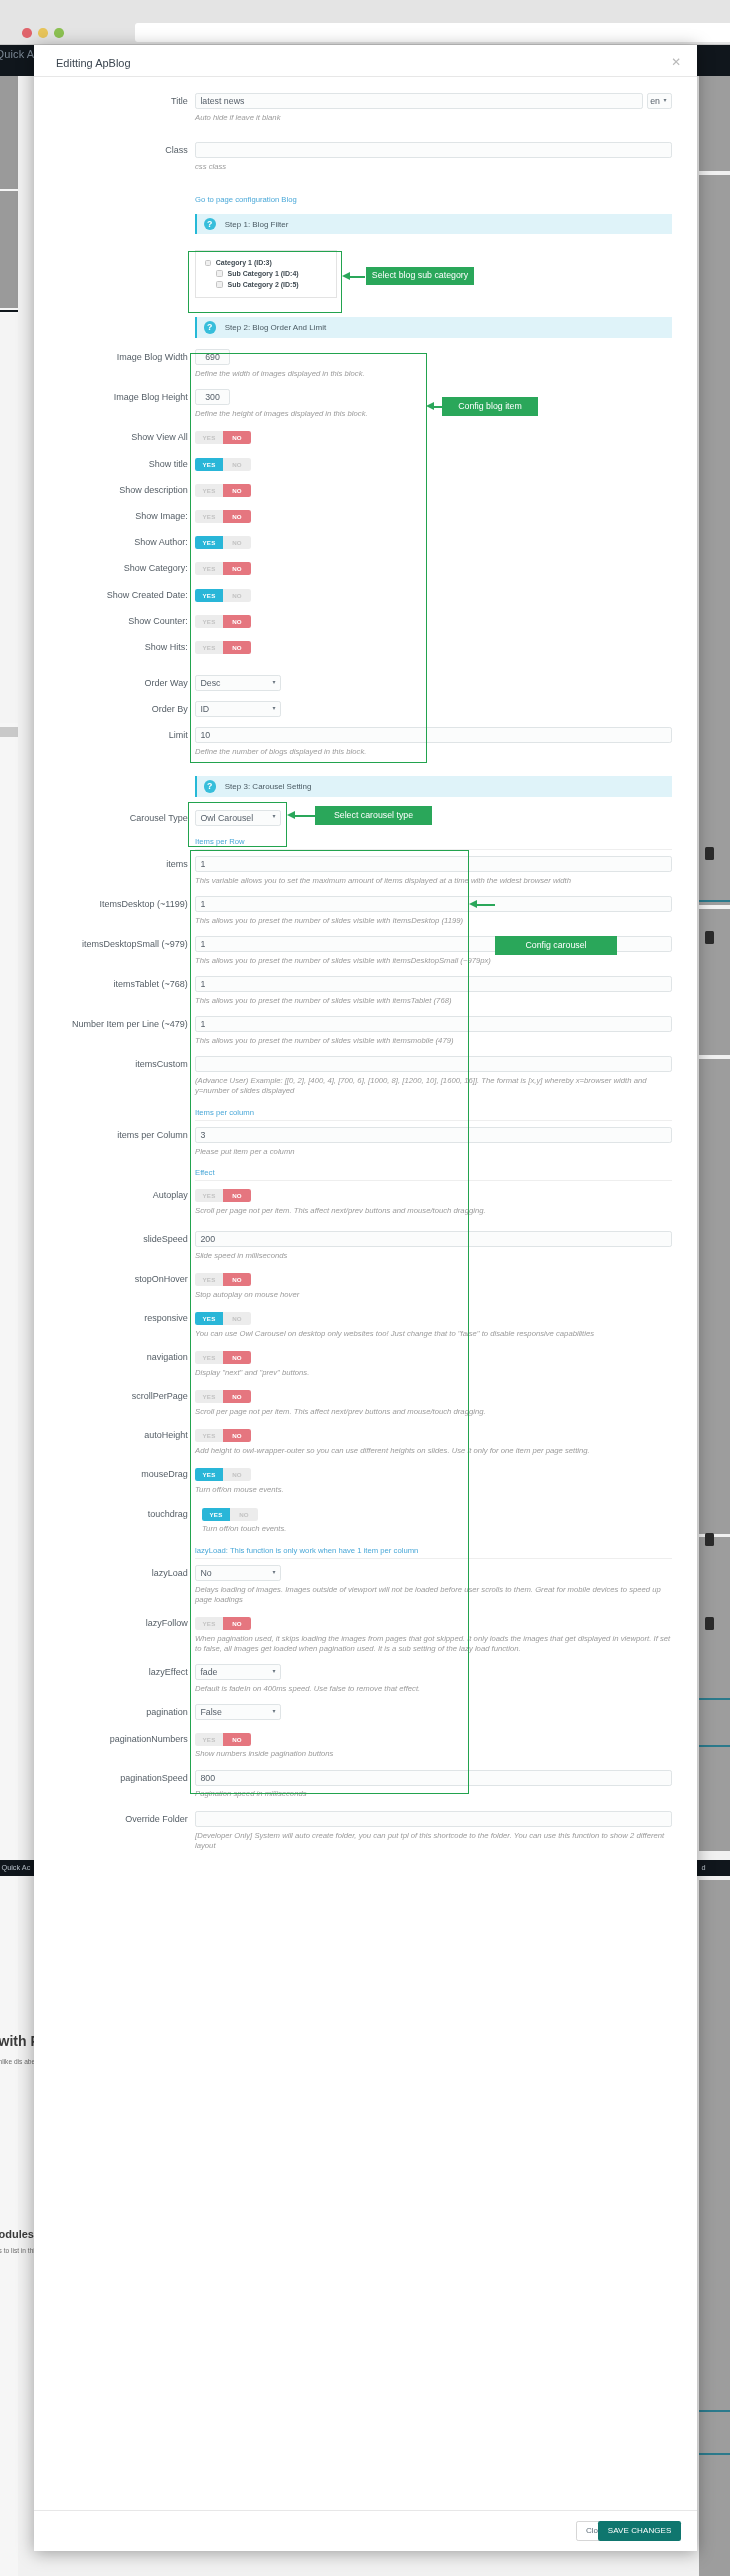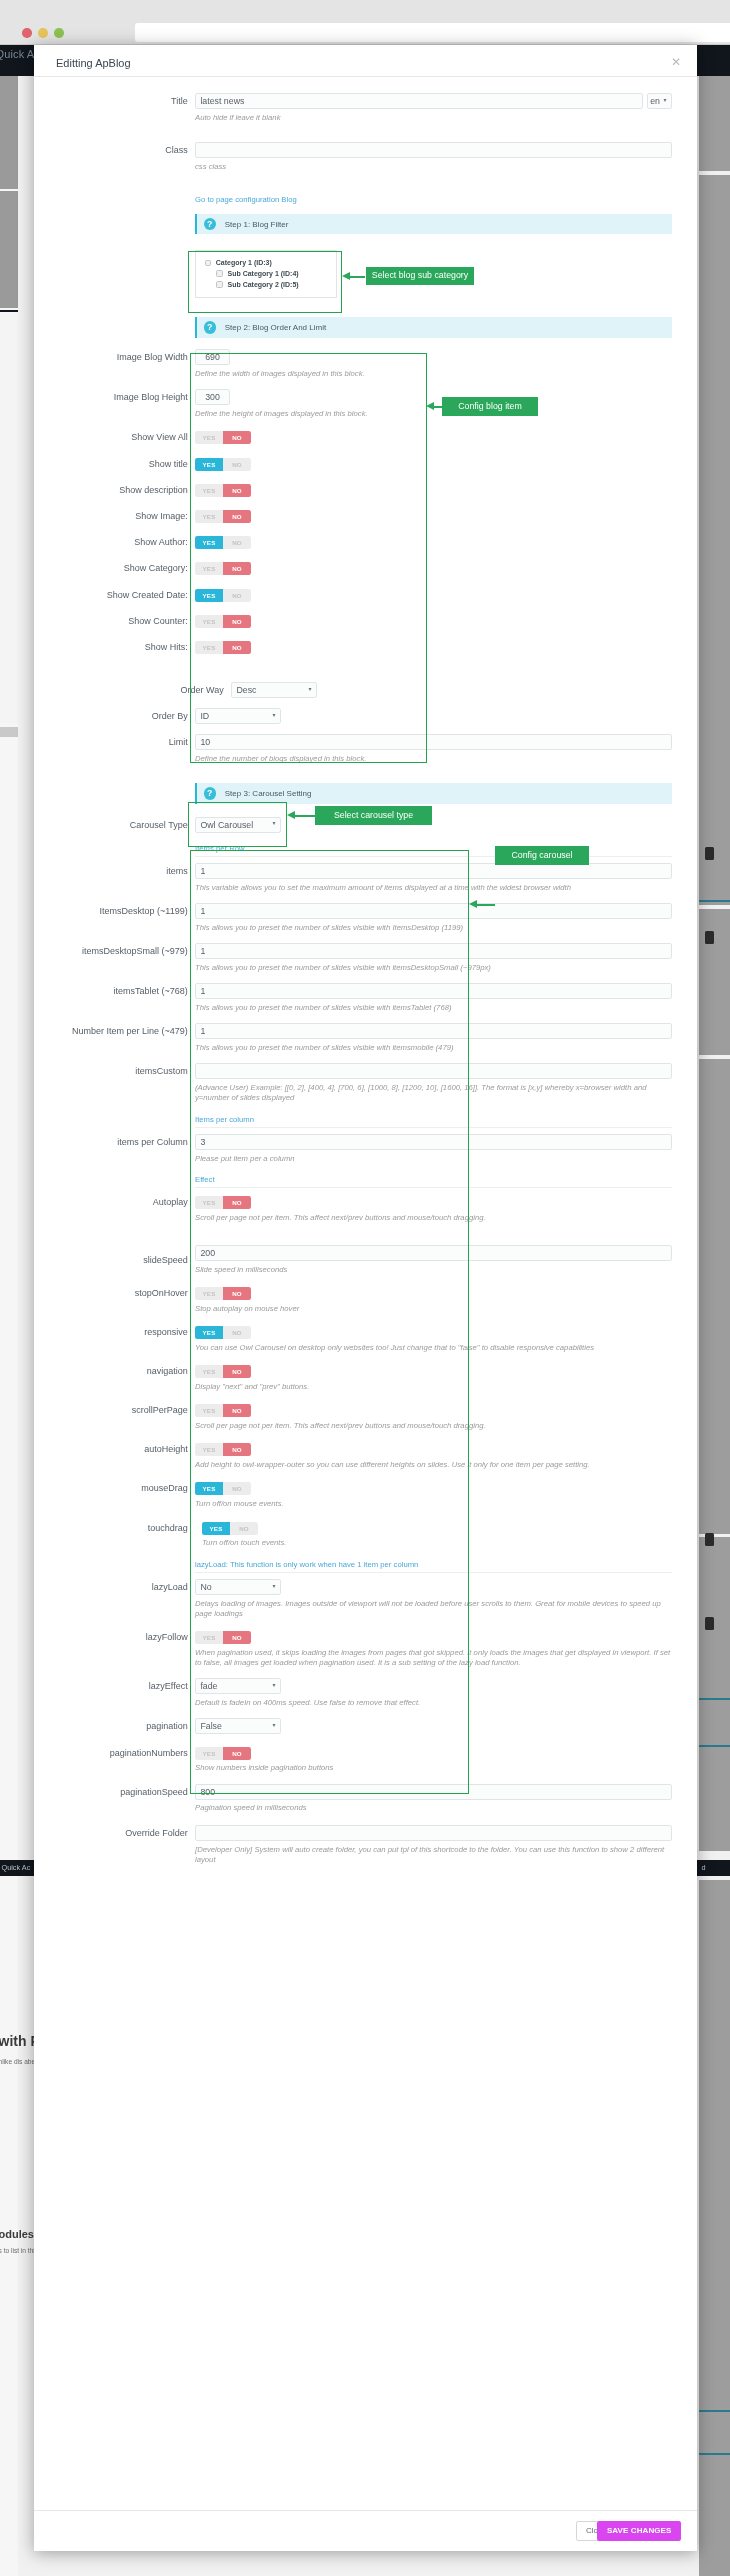--- a/index.html
+++ b/index.html
@@ -102,23 +102,23 @@
     border-top:0.7px solid #e7e7e7; background:#fff;
   }
   #btn-close {
     position:absolute; right:80px; top:9.5px;
     height:20.4px; padding:0 9.5px; background:#fff; color:#5b6b78;
     border:0.7px solid #d6d6d6; border-radius:2.2px;
     font-size:8px; font-family:inherit; cursor:pointer;
   }
   #btn-save {
     position:absolute; right:16px; top:9.5px;
-    height:20.4px; padding:0 9.5px; background:#d946ef; color:#fff;
+    height:20.4px; padding:0 9.5px; background:#0f766e; color:#fff;
     border:none; border-radius:2.2px;
-    font-size:8px; font-weight:bold; font-family:inherit; cursor:pointer;
+    font-size:8px; font-weight:normal; font-family:inherit; cursor:pointer;
     letter-spacing:0.1px;
   }
 
   
   .row { position:relative; display:flex; align-items:flex-start; }
   .lbl {
     width:161px; text-align:right; padding-right:7.3px;
     font-size:9px; color:#555e66; line-height:16px; flex:0 0 161px;
   }
   .fld { flex:1 1 auto; padding-right:25px; }
@@ -393,21 +393,21 @@
               <span class="sw-half sw-no-on">NO</span>
             </div></div>
         </div>
         <div class="row" style="margin-top:10.2px;">
           <div class="lbl">Show Hits:</div>
           <div class="fld"><div class="switch">
               <span class="sw-half sw-yes-off">YES</span>
               <span class="sw-half sw-no-on">NO</span>
             </div></div>
         </div>
-        <div class="row" style="margin-top:27px;padding-left:36px;">
+        <div class="row" style="margin-top:20px;">
           <div class="lbl">Order Way</div>
           <div class="fld"><span class="selwrap"><select class="sel"><option selected="">Desc</option></select></span></div>
         </div>
         <div class="row" style="margin-top:10.2px;">
           <div class="lbl">Order By</div>
           <div class="fld"><span class="selwrap"><select class="sel"><option selected="">ID</option></select></span></div>
         </div>
         <div class="row" style="margin-top:10.2px;">
           <div class="lbl">Limit</div>
           <div class="fld"><input class="txt full" type="text" value="10" style=""><div class="help">Define the number of blogs displayed in this block.</div></div>
@@ -476,21 +476,21 @@
           </div>
         </div>
         <div style="height:5.8px;"></div>
         <div class="row" style="">
           <div class="lbl">Autoplay</div>
           <div class="fld"><div class="switch">
               <span class="sw-half sw-yes-off">YES</span>
               <span class="sw-half sw-no-on">NO</span>
             </div><div class="help">Scroll per page not per item. This affect next/prev buttons and mouse/touch dragging.</div></div>
         </div>
-        <div class="row" style="margin-top:22px;align-items:center;">
+        <div class="row" style="margin-top:15px;">
           <div class="lbl">slideSpeed</div>
           <div class="fld"><input class="txt full" type="text" value="200" style=""><div class="help">Slide speed in milliseconds</div></div>
         </div>
         <div class="row" style="margin-top:10.2px;">
           <div class="lbl">stopOnHover</div>
           <div class="fld"><div class="switch">
               <span class="sw-half sw-yes-off">YES</span>
               <span class="sw-half sw-no-on">NO</span>
             </div><div class="help">Stop autoplay on mouse hover</div></div>
         </div>
@@ -603,18 +603,18 @@
 </div>
 
 <div class="anno-box" id="anno-box-3" style="left: 188px; top: 802px; width: 99px; height: 45px;"></div>
 <div class="anno-label" id="anno-lbl-3" style="width: 117px; height: 19px; left: 315px; top: 806px;">Select carousel type</div>
 <div class="anno-arrow" id="anno-arr-3" style="left: 287px; top: 811px; width: 28px; height: 8.8px;">
   <span class="head"></span>
     <span class="shaft" style="left: 7.3px; width: 20.4px;"></span>
 </div>
 
 <div class="anno-box" id="anno-box-4" style="left: 190px; top: 850px; width: 279px; height: 944px;"></div>
-<div class="anno-label" id="anno-lbl-4" style="width: 94px; height: 19px; left: 495px; top: 846px;">Config carousel</div>
+<div class="anno-label" id="anno-lbl-4" style="width: 122px; height: 19px; left: 495px; top: 936px;">Config carousel</div>
 <div class="anno-arrow" id="anno-arr-4" style="left: 469px; top: 900px; width: 26px; height: 8.8px;">
   <span class="head"></span>
     <span class="shaft" style="left: 7.3px; width: 19px;"></span>
 </div>
 
 
 </body></html>

